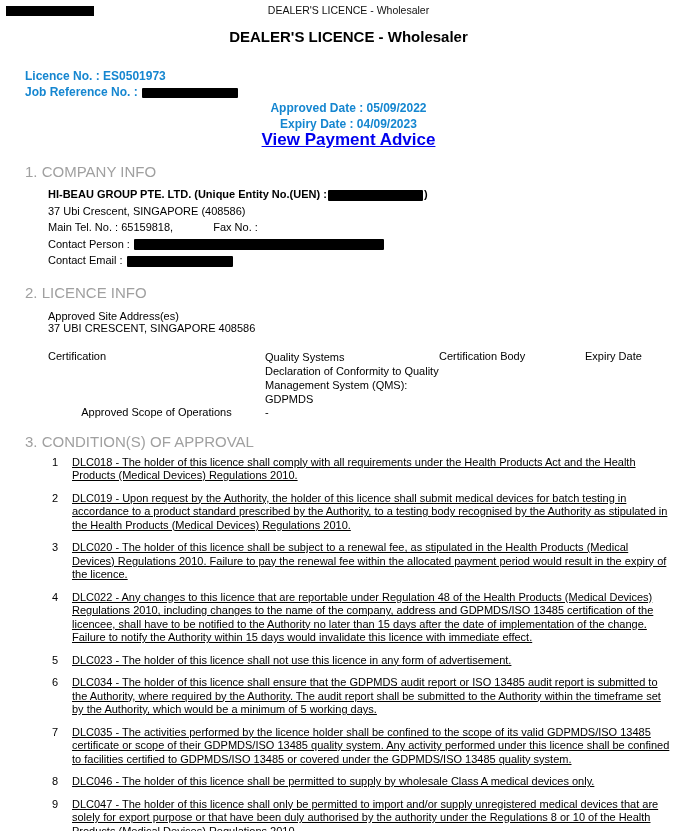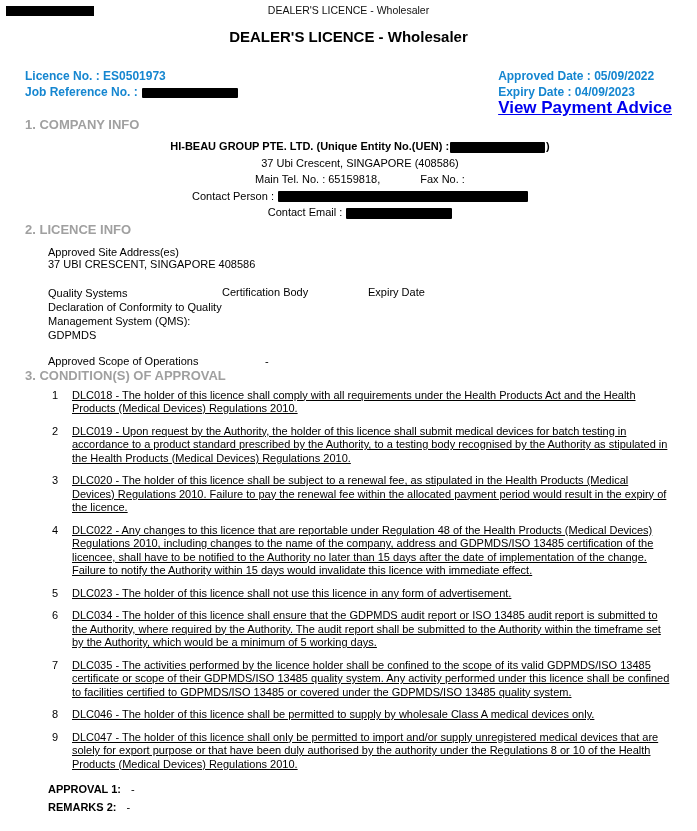--- a/index.html
+++ b/index.html
@@ -12,57 +12,57 @@
   .page { position:relative; padding:0 25px; }
 
   .redact { display:inline-block; background:#000; vertical-align:middle; border-radius:1px; }
 
   
   .redact-top { position:absolute; left:6px; top:6px; width:88px; height:10px; background:#000; }
   .header-small { text-align:center; padding-top:4px; font-size:10.5px; color:#111; }
   .doc-title { text-align:center; font-weight:bold; font-size:15px; margin-top:12px; color:#000; }
 
   
-  .meta-row { display:flex; justify-content:space-between; margin-top:23px; }
+  .meta-row { display:flex; justify-content:space-between; margin-top:23px;flex-direction:column; }
   .meta-left .line, .meta-right .line {
     font-weight:bold; color:var(--accent,#1586D0); font-size:12px; line-height:16px;
   }
-  .meta-right { text-align:left; }
+  .meta-right { text-align:center; }
   .payment-link {
     display:inline-block; font-weight:bold; font-size:17px; line-height:16px;
     color:var(--link,#0000EE); text-decoration:underline; cursor:pointer;
   }
   .meta-left .redact { width:96px; height:10px; margin-left:4px; }
 
   
   .section-heading {
-    font-weight:bold; font-size:13px; color:var(--gray,#A0A0A0);
-    margin-top:1px;
+    font-weight:normal; font-size:15px; color:var(--gray,#A0A0A0);
+    margin-top:15px;
   }
 
   
   .indent { margin-left:23px; }
   .company-block { margin-top:6px; }
-  .company-block .line { line-height:16.5px;text-align:center; }
+  .company-block .line { line-height:16.5px; }
   .company-name { font-weight:bold; }
   .company-name .redact { width:95px; height:11px; margin:0 1px; }
   .tel-line .fax { margin-left:40px; }
   .contact-line .redact-person { width:250px; height:11px; margin-left:4px; }
   .contact-line .redact-email { width:106px; height:11px; margin-left:4px; }
 
   
   .licence-type { margin-top:8px; line-height:14px; }
   .kv-row { display:flex; margin-top:9px;flex-direction:column; }
   .kv-row .k { width:217px; flex:none; }
   .cert-table { display:flex; margin-top:16px; }
   .cert-table .c1 { width:217px; flex:none; }
   .cert-table .c2 { width:174px; flex:none; line-height:14px; }
   .cert-table .c3 { width:146px; flex:none; }
   .cert-table .c4 { flex:1; }
-  .scope-row { display:flex; margin-top:13px; }
+  .scope-row { display:flex; margin-top:0px;text-align:center; }
   .scope-row .k { width:217px; flex:none; }
 
   
   .cond-list { margin-top:6px; }
   .cond-item { display:flex; margin-bottom:9px; margin-left:27px; }
   .cond-num { width:20px; flex:none; line-height:13.5px; }
   .cond-text { flex:1; line-height:13.5px; padding-right:2px;text-decoration:underline; }
 
   
   .remarks-line { margin-left:23px; font-weight:bold; line-height:18px; }
@@ -102,20 +102,21 @@
   </div>
 
   <div class="section-heading">2. LICENCE INFO</div>
 
   <div class="indent">
     <div class="kv-row">
       <div class="k">Approved Site Address(es)</div>
       <div class="v">37 UBI CRESCENT, SINGAPORE 408586</div>
     </div>
     <div class="cert-table">
+      <div class="c1">Certification</div>
       <div class="c2">
         <div>Quality Systems</div>
         <div>Declaration of Conformity to Quality Management System (QMS): GDPMDS</div>
       </div>
       <div class="c3">Certification Body</div>
       <div class="c4">Expiry Date</div>
     </div>
     <div class="scope-row">
       <div class="k">Approved Scope of Operations</div>
       <div class="v">-</div>

